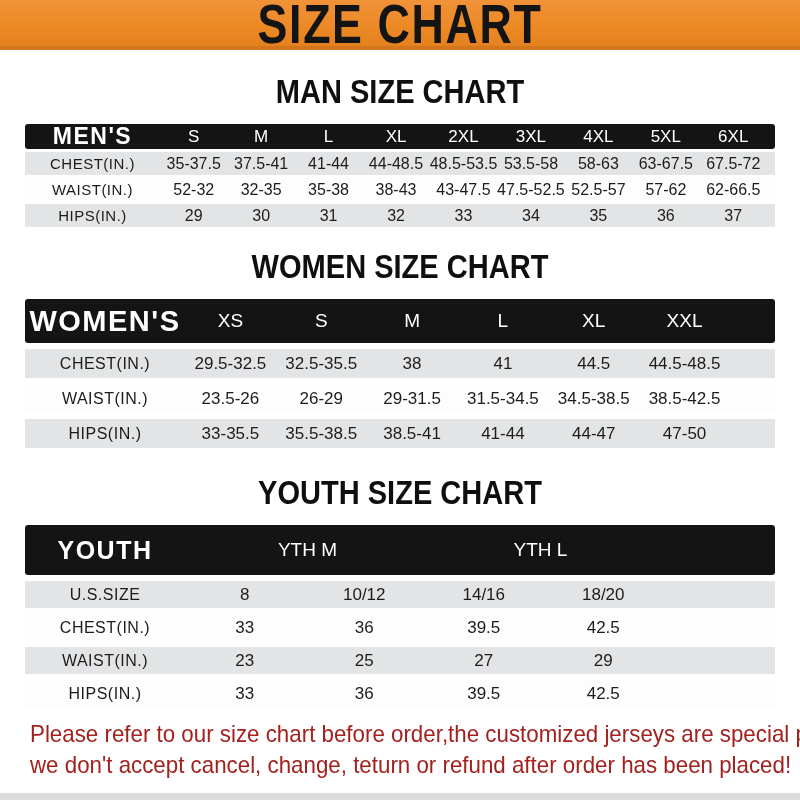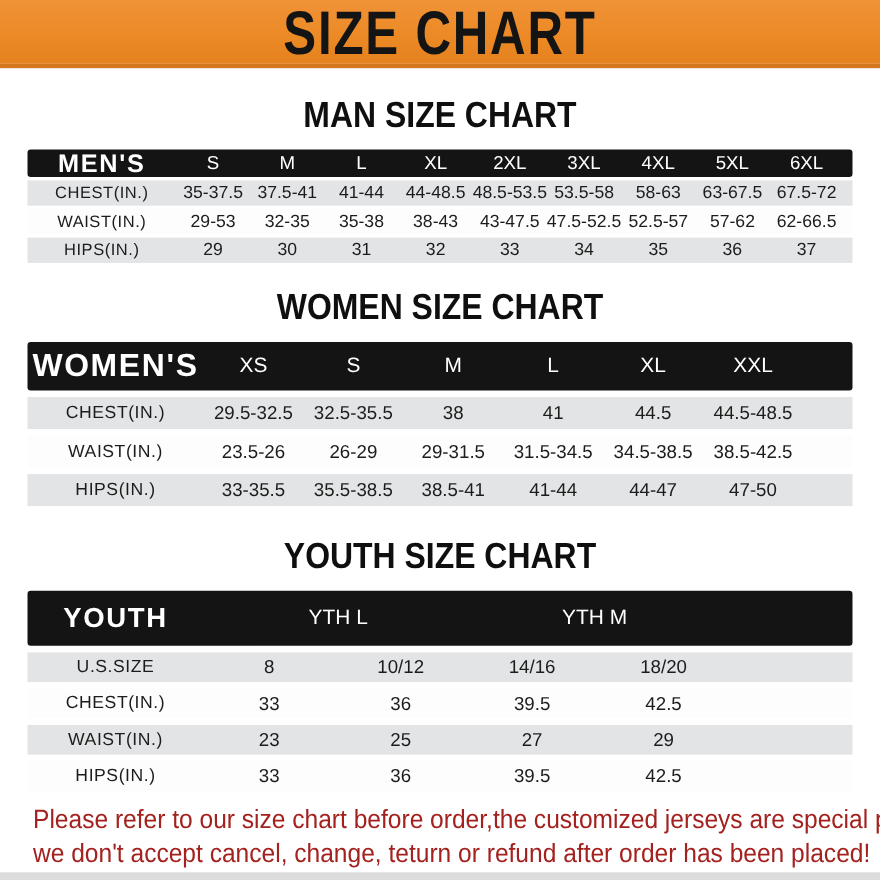--- a/index.html
+++ b/index.html
@@ -1,20 +1,20 @@
 <!DOCTYPE html>
 <html><head>
 <meta charset="utf-8">
 <style>
   * { margin:0; padding:0; box-sizing:border-box; }
   html,body { width:800px; height:800px; background:#ffffff; overflow:hidden;
               font-family:"Liberation Sans", sans-serif; }
 
   
-  .banner { height:62px; width:800px;
+  .banner { height:50px; width:800px;
             background:linear-gradient(#f09238 0%, #ec8a26 55%, #e5821f 100%);
             border-bottom:4px solid #d4761b;
             display:flex; align-items:center; justify-content:center; }
   .banner-title { font-size:56px; font-weight:bold; color:#141414;
                   letter-spacing:2px; transform:scaleX(0.80); white-space:nowrap; }
 
   
   .section-heading { text-align:center; font-weight:bold; color:#0f0f0f;
                      font-size:33px; letter-spacing:0px; transform:scaleX(0.88);
                      white-space:nowrap; }
@@ -92,21 +92,21 @@
       <div class="t-col">41-44</div>
       <div class="t-col">44-48.5</div>
       <div class="t-col">48.5-53.5</div>
       <div class="t-col">53.5-58</div>
       <div class="t-col">58-63</div>
       <div class="t-col">63-67.5</div>
       <div class="t-col">67.5-72</div>
     </div>
     <div class="t-row even">
       <div class="t-label">WAIST(IN.)</div>
-      <div class="t-col">29-53</div>
+      <div class="t-col">52-32</div>
       <div class="t-col">32-35</div>
       <div class="t-col">35-38</div>
       <div class="t-col">38-43</div>
       <div class="t-col">43-47.5</div>
       <div class="t-col">47.5-52.5</div>
       <div class="t-col">52.5-57</div>
       <div class="t-col">57-62</div>
       <div class="t-col">62-66.5</div>
     </div>
     <div class="t-row odd">
@@ -160,22 +160,22 @@
       <div class="t-col">41-44</div>
       <div class="t-col">44-47</div>
       <div class="t-col">47-50</div>
     </div>
   </div>
 
 <h2 class="section-heading h-youth">YOUTH SIZE CHART</h2>
 <div class="size-table sec-youth">
     <div class="t-head">
       <div class="t-label t-headlabel">YOUTH</div>
+      <div class="t-col t-headcol">YTH M</div>
       <div class="t-col t-headcol">YTH L</div>
-      <div class="t-col t-headcol">YTH M</div>
     </div>
     <div class="t-row odd">
       <div class="t-label">U.S.SIZE</div>
       <div class="t-col">8</div>
       <div class="t-col">10/12</div>
       <div class="t-col">14/16</div>
       <div class="t-col">18/20</div>
     </div>
     <div class="t-row even">
       <div class="t-label">CHEST(IN.)</div>

